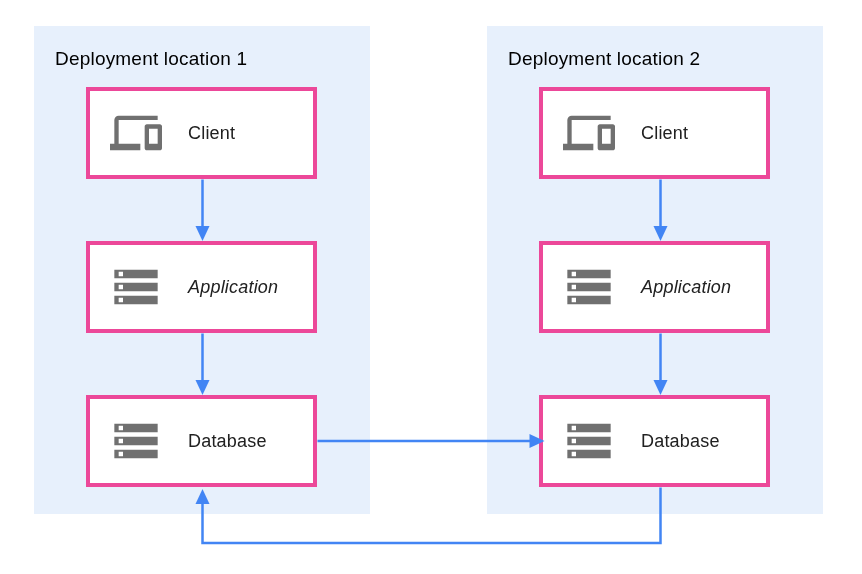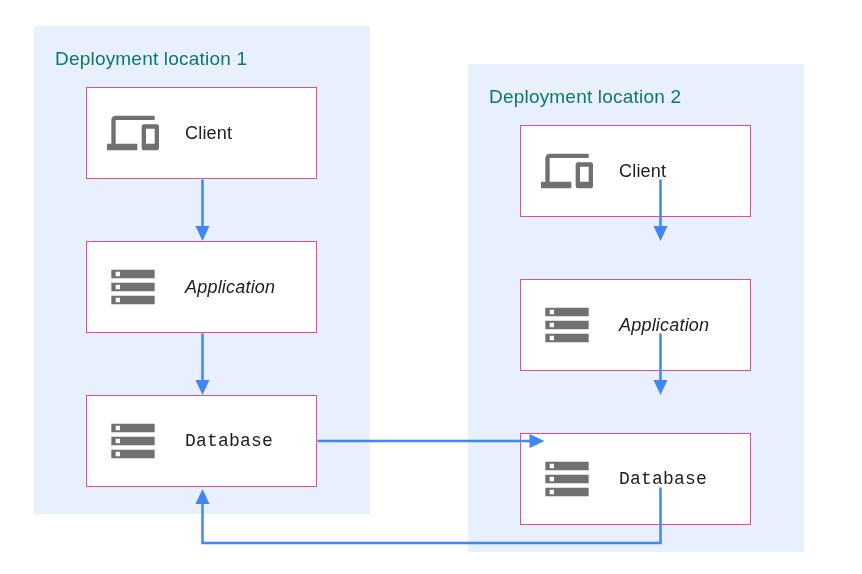--- a/index.html
+++ b/index.html
@@ -6,34 +6,34 @@
   .stage{
     position:relative;width:862px;height:574px;overflow:hidden;
     background:#ffffff;
     font-family:"Liberation Sans", sans-serif;
   }
   .panel{
     position:absolute;top:26px;width:336px;height:488px;
     background:#E7F0FC;
   }
   .panel-1{left:34px;}
-  .panel-2{left:468px;margin-top:38px;}
+  .panel-2{left:487px;}
   .panel-title{
     position:absolute;left:21px;top:22px;
-    font-size:19px;line-height:22px;color:#0f766e;
+    font-size:19px;line-height:22px;color:#000000;
     letter-spacing:.2px;white-space:nowrap;
   }
   .node{
     position:absolute;left:52px;width:231px;height:92px;
-    box-sizing:border-box;background:#ffffff;border:1px solid #ec4899;
+    box-sizing:border-box;background:#ffffff;border:4px solid #ec4899;
     display:flex;align-items:center;padding-left:20px;gap:26px;
   }
   .node-client{top:61px;}
   .node-application{top:215px;font-style:italic;}
-  .node-database{top:369px;font-family:Liberation Mono, monospace;}
+  .node-database{top:369px;}
   .icon{width:52px;height:52px;flex:0 0 52px;display:flex;align-items:center;justify-content:center;}
   .icon svg{width:52px;height:52px;fill:#707070;display:block;}
   .node-label{font-size:18px;color:#212121;letter-spacing:.2px;white-space:nowrap;}
   .arrows{position:absolute;left:0;top:0;width:862px;height:574px;pointer-events:none;}
   .arrow-line{stroke:#4285F4;stroke-width:2.5;fill:none;}
   .arrow-head{fill:#4285F4;stroke:none;}
 </style>
 </head>
 <body>
 

